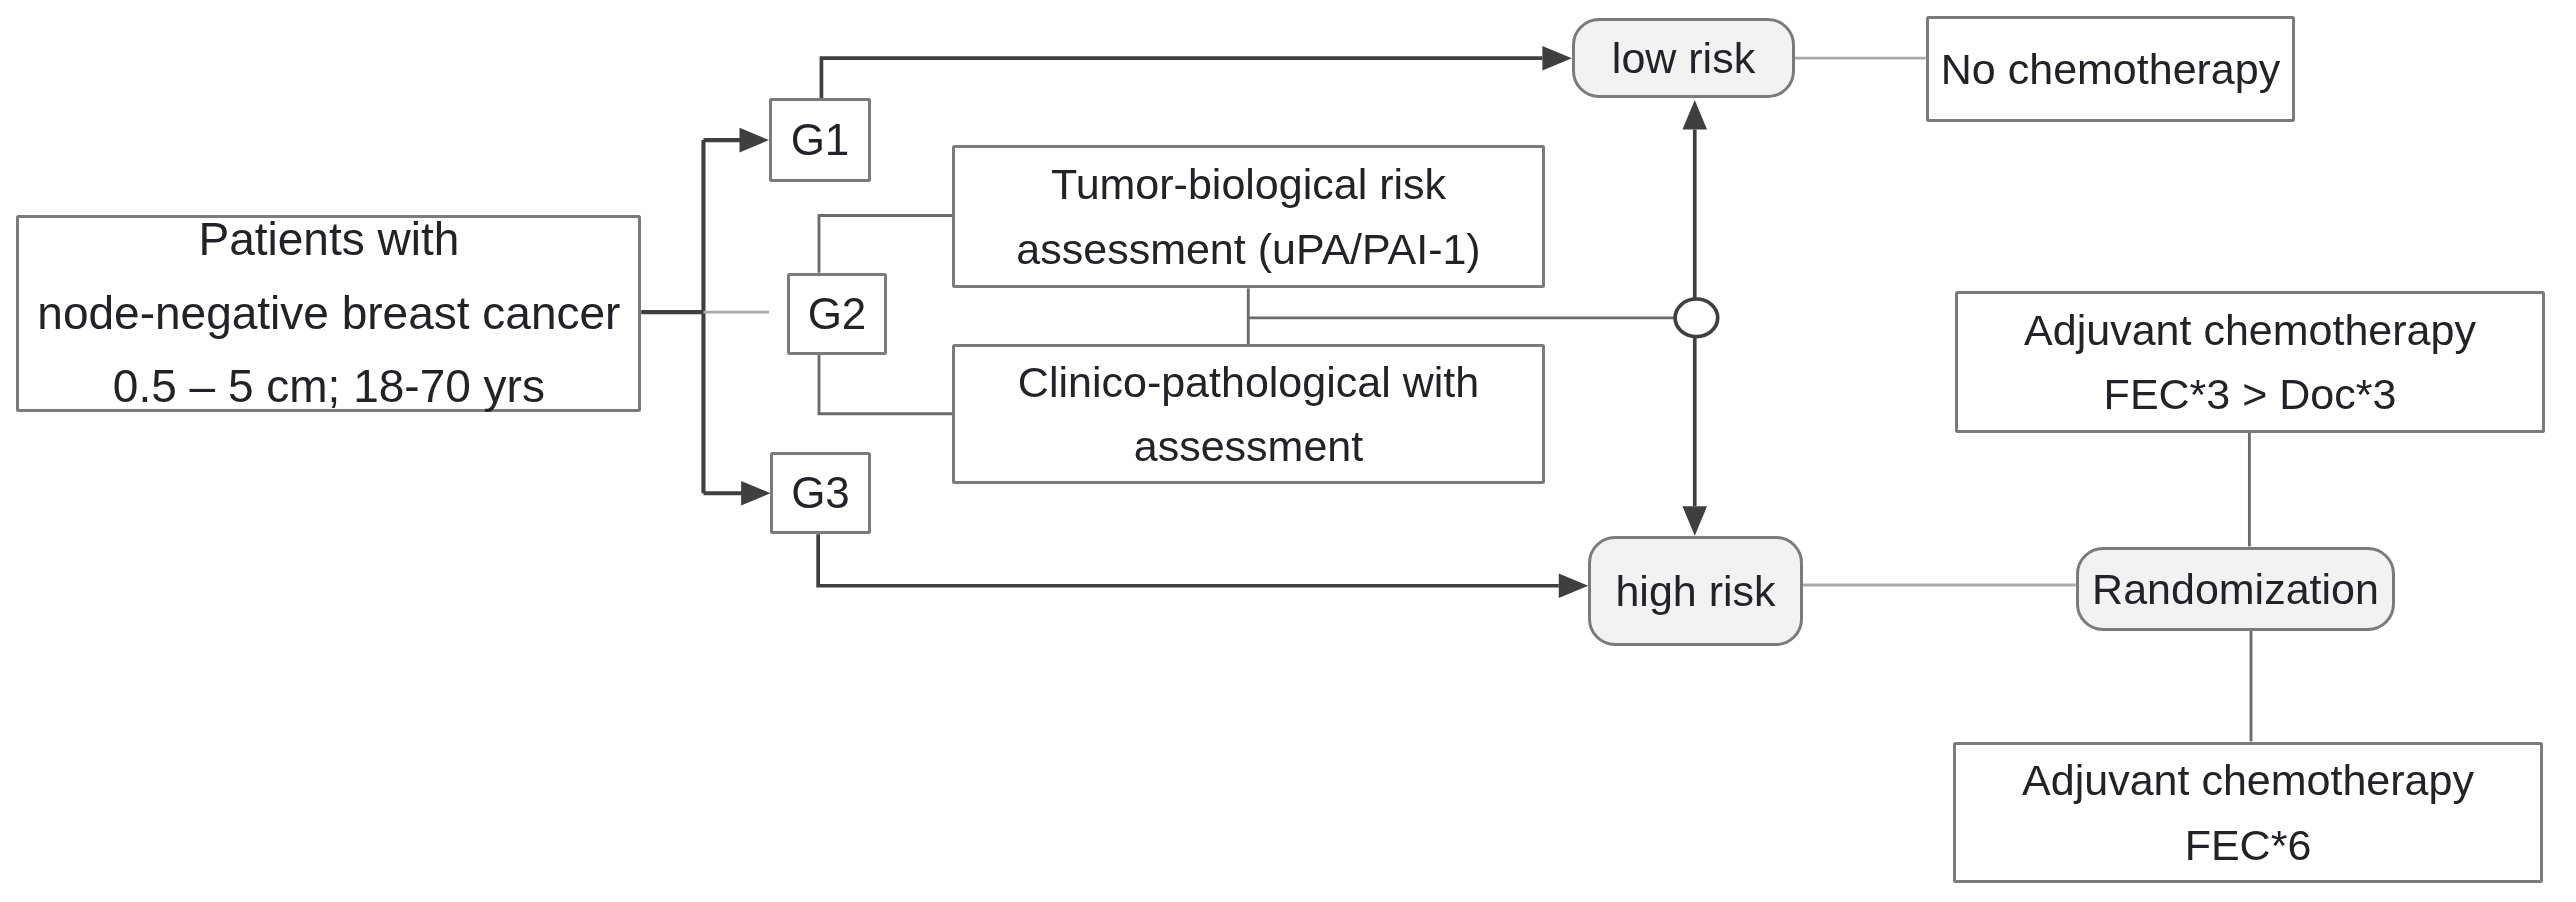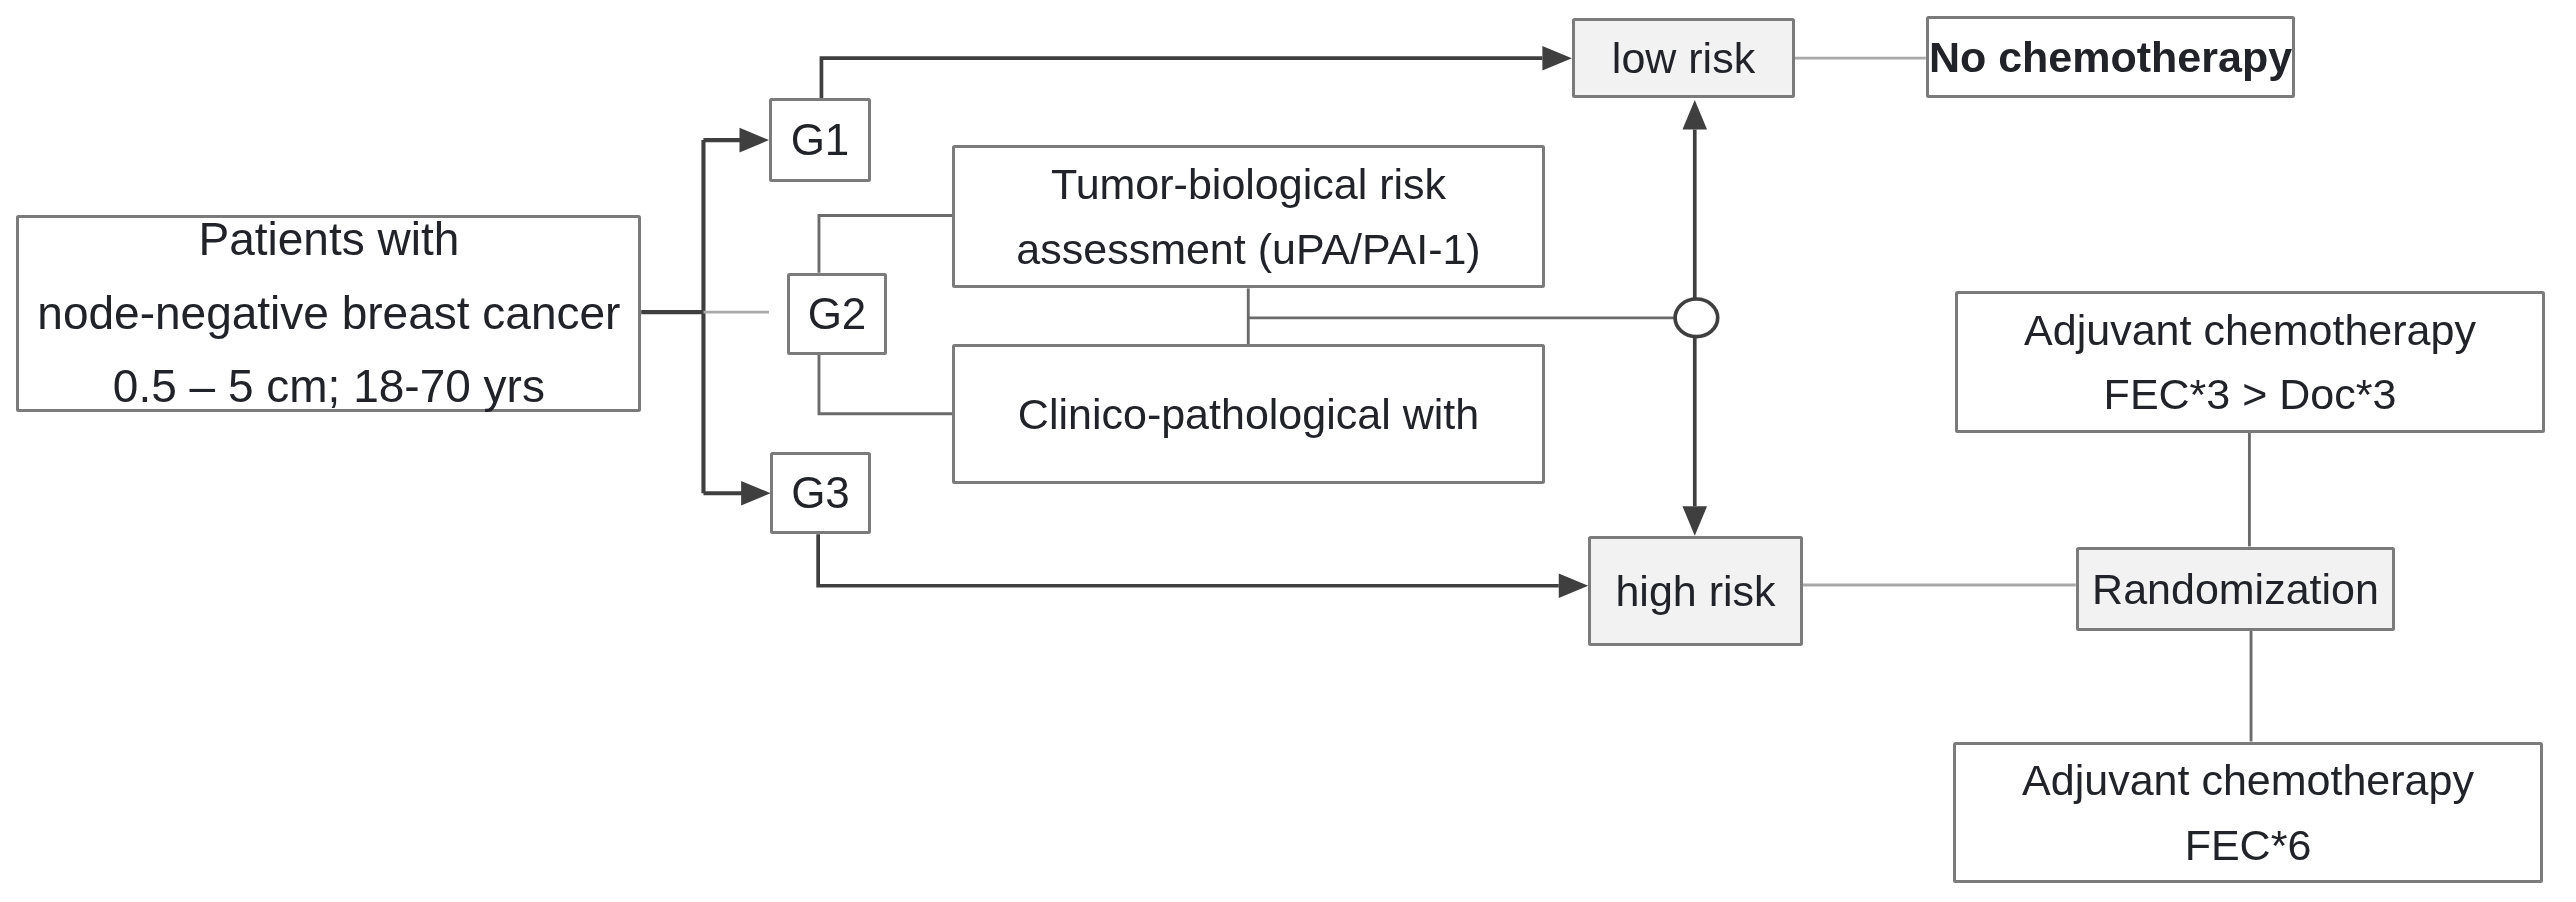--- a/index.html
+++ b/index.html
@@ -16,29 +16,29 @@
   .edge-light{stroke:var(--c-line_light);stroke-width:3.5;fill:none;}
   .arrowhead{fill:var(--c-line_dark);stroke:none;}
   .junction-circle{fill:#ffffff;stroke:var(--c-line_dark);stroke-width:4.5;}
   .node{
     position:absolute;z-index:2;box-sizing:border-box;
     border:3.3px solid var(--c-border);border-radius:2.5px;
     background:var(--c-node_bg);color:var(--c-text);
     display:flex;flex-direction:column;align-items:center;justify-content:center;
     text-align:center;font-size:43px;line-height:1.5;white-space:nowrap;
   }
-  .node.shaded{background:var(--c-node_shaded);}
+  .node.shaded{background:var(--c-node_shaded);border-radius:27px;}
   #n-patient{left:16.4px;top:215px;width:625px;height:197px;font-size:46px;line-height:1.6;}
   #n-g1{left:769px;top:98px;width:102px;height:84px;font-size:44px;}
   #n-g2{left:769px;top:273px;width:100px;height:82px;font-size:44px;margin-left:18px;}
   #n-g3{left:770px;top:452px;width:101px;height:82px;font-size:44px;}
   #n-tumor{left:952px;top:145px;width:593px;height:143px;}
   #n-clinico{left:952px;top:344px;width:593px;height:140px;}
   #n-lowrisk{left:1572px;top:18px;width:223px;height:80px;}
-  #n-nochemo{left:1926px;top:16.4px;width:369px;height:82px;font-weight:bold;}
+  #n-nochemo{left:1926px;top:16.4px;width:369px;height:106px;}
   #n-highrisk{left:1588px;top:536px;width:215px;height:110px;}
   #n-random{left:2076px;top:547px;width:319px;height:84px;}
   #n-adj1{left:1955px;top:291px;width:590px;height:142px;}
   #n-adj2{left:1953px;top:742px;width:590px;height:141px;}
 </style>
 </head>
 <body>
 
 <div id="canvas">
 
@@ -94,20 +94,21 @@
     <span class="line">G3</span>
   </div>
 
   <div class="node" id="n-tumor">
     <span class="line">Tumor-biological risk</span>
     <span class="line">assessment (uPA/PAI-1)</span>
   </div>
 
   <div class="node" id="n-clinico">
     <span class="line">Clinico-pathological with</span>
+    <span class="line">assessment</span>
   </div>
 
   <div class="node shaded" id="n-lowrisk">
     <span class="line">low risk</span>
   </div>
 
   <div class="node" id="n-nochemo">
     <span class="line">No chemotherapy</span>
   </div>
 

